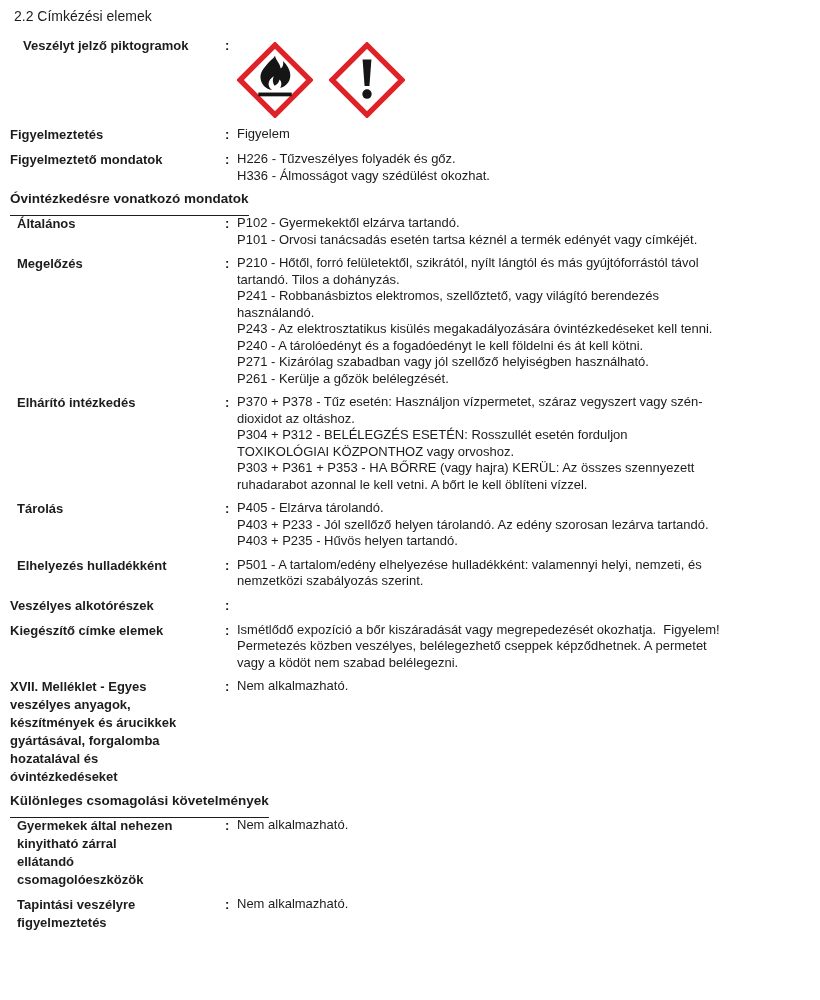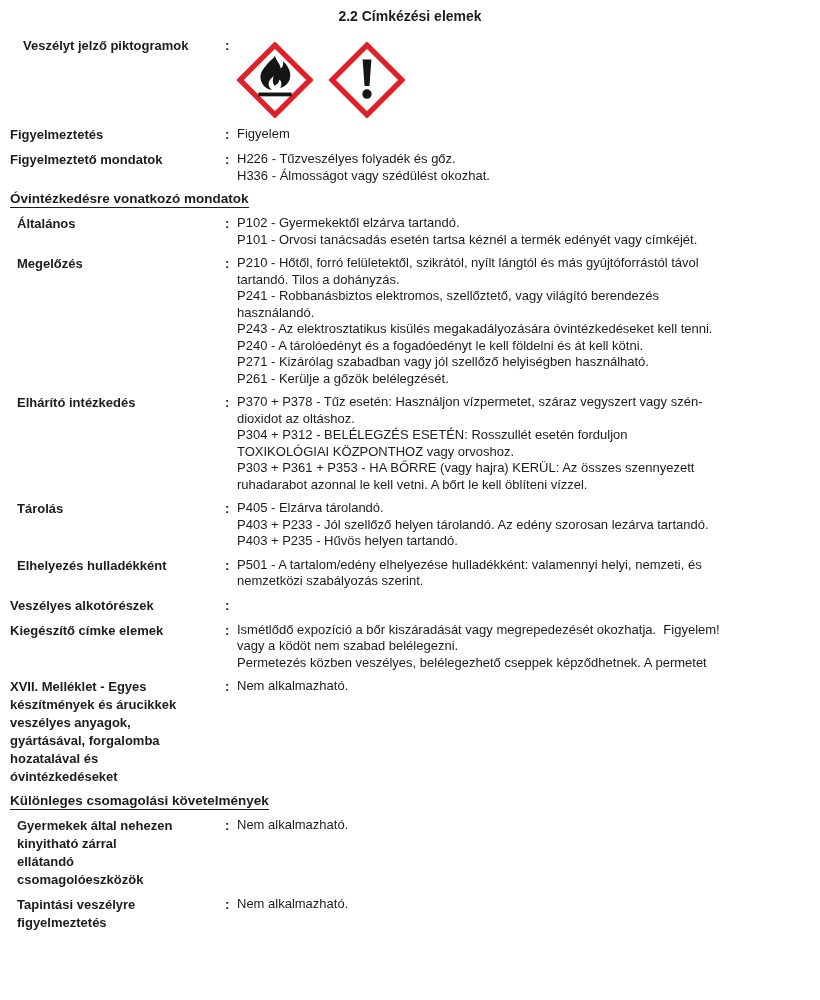--- a/index.html
+++ b/index.html
@@ -13,24 +13,23 @@
     overflow: hidden;
     font-family: "Liberation Sans", sans-serif;
     color: #1c1c1c;
     -webkit-font-smoothing: antialiased;
   }
   .page {
     padding: 8px 14px 0 10px;
   }
   .title {
     font-size: 14px;
-    font-weight: bold;
+    font-weight: normal;
     margin: 0 0 13px 4px;
     white-space: pre-wrap;
-    text-align: center;
   }
   .row {
     display: grid;
     grid-template-columns: 215px 12px 572px;
     margin: 0 0 7px 0;
   }
   .label {
     font-weight: bold;
     font-size: 13px;
     line-height: 18px;
@@ -51,21 +50,21 @@
     min-height: 16.5px;
     white-space: pre-wrap;
   }
   .heading {
     font-size: 13.5px;
     font-weight: bold;
     margin: 3px 0 9px 0;
   }
   .heading span {
     border-bottom: 1.5px solid #1c1c1c;
-    padding-bottom: 1px;
+    padding-bottom: 9px;
     white-space: pre-wrap;
   }
   .pictos {
     display: flex;
     gap: 16px;
     padding-top: 5px;
   }
   .picto-row { margin-bottom: 8px; }
   .ghs-svg { display: block; }
 </style>
@@ -178,26 +177,26 @@
       </div>
       <div class="row">
         <div class="label"><div>Veszélyes alkotórészek</div></div>
         <div class="colon">:</div>
       </div>
       <div class="row">
         <div class="label"><div>Kiegészítő címke elemek</div></div>
         <div class="colon">:</div>
         <div class="value">
           <div class="vline">Ismétlődő expozíció a bőr kiszáradását vagy megrepedezését okozhatja.  Figyelem!</div>
+          <div class="vline">Permetezés közben veszélyes, belélegezhető cseppek képződhetnek. A permetet</div>
           <div class="vline">vagy a ködöt nem szabad belélegezni.</div>
-          <div class="vline">Permetezés közben veszélyes, belélegezhető cseppek képződhetnek. A permetet</div>
-        </div>
-      </div>
-      <div class="row">
-        <div class="label"><div>XVII. Melléklet - Egyes</div><div>készítmények és árucikkek</div><div>veszélyes anyagok,</div><div>gyártásával, forgalomba</div><div>hozatalával és</div><div>óvintézkedéseket</div></div>
+        </div>
+      </div>
+      <div class="row">
+        <div class="label"><div>XVII. Melléklet - Egyes</div><div>veszélyes anyagok,</div><div>készítmények és árucikkek</div><div>gyártásával, forgalomba</div><div>hozatalával és</div><div>óvintézkedéseket</div></div>
         <div class="colon">:</div>
         <div class="value">
           <div class="vline">Nem alkalmazható.</div>
         </div>
       </div>
       <div class="heading"><span>Különleges csomagolási követelmények</span></div>
       <div class="row">
         <div class="label indent"><div>Gyermekek által nehezen</div><div>kinyitható zárral</div><div>ellátandó</div><div>csomagolóeszközök</div></div>
         <div class="colon">:</div>
         <div class="value">

